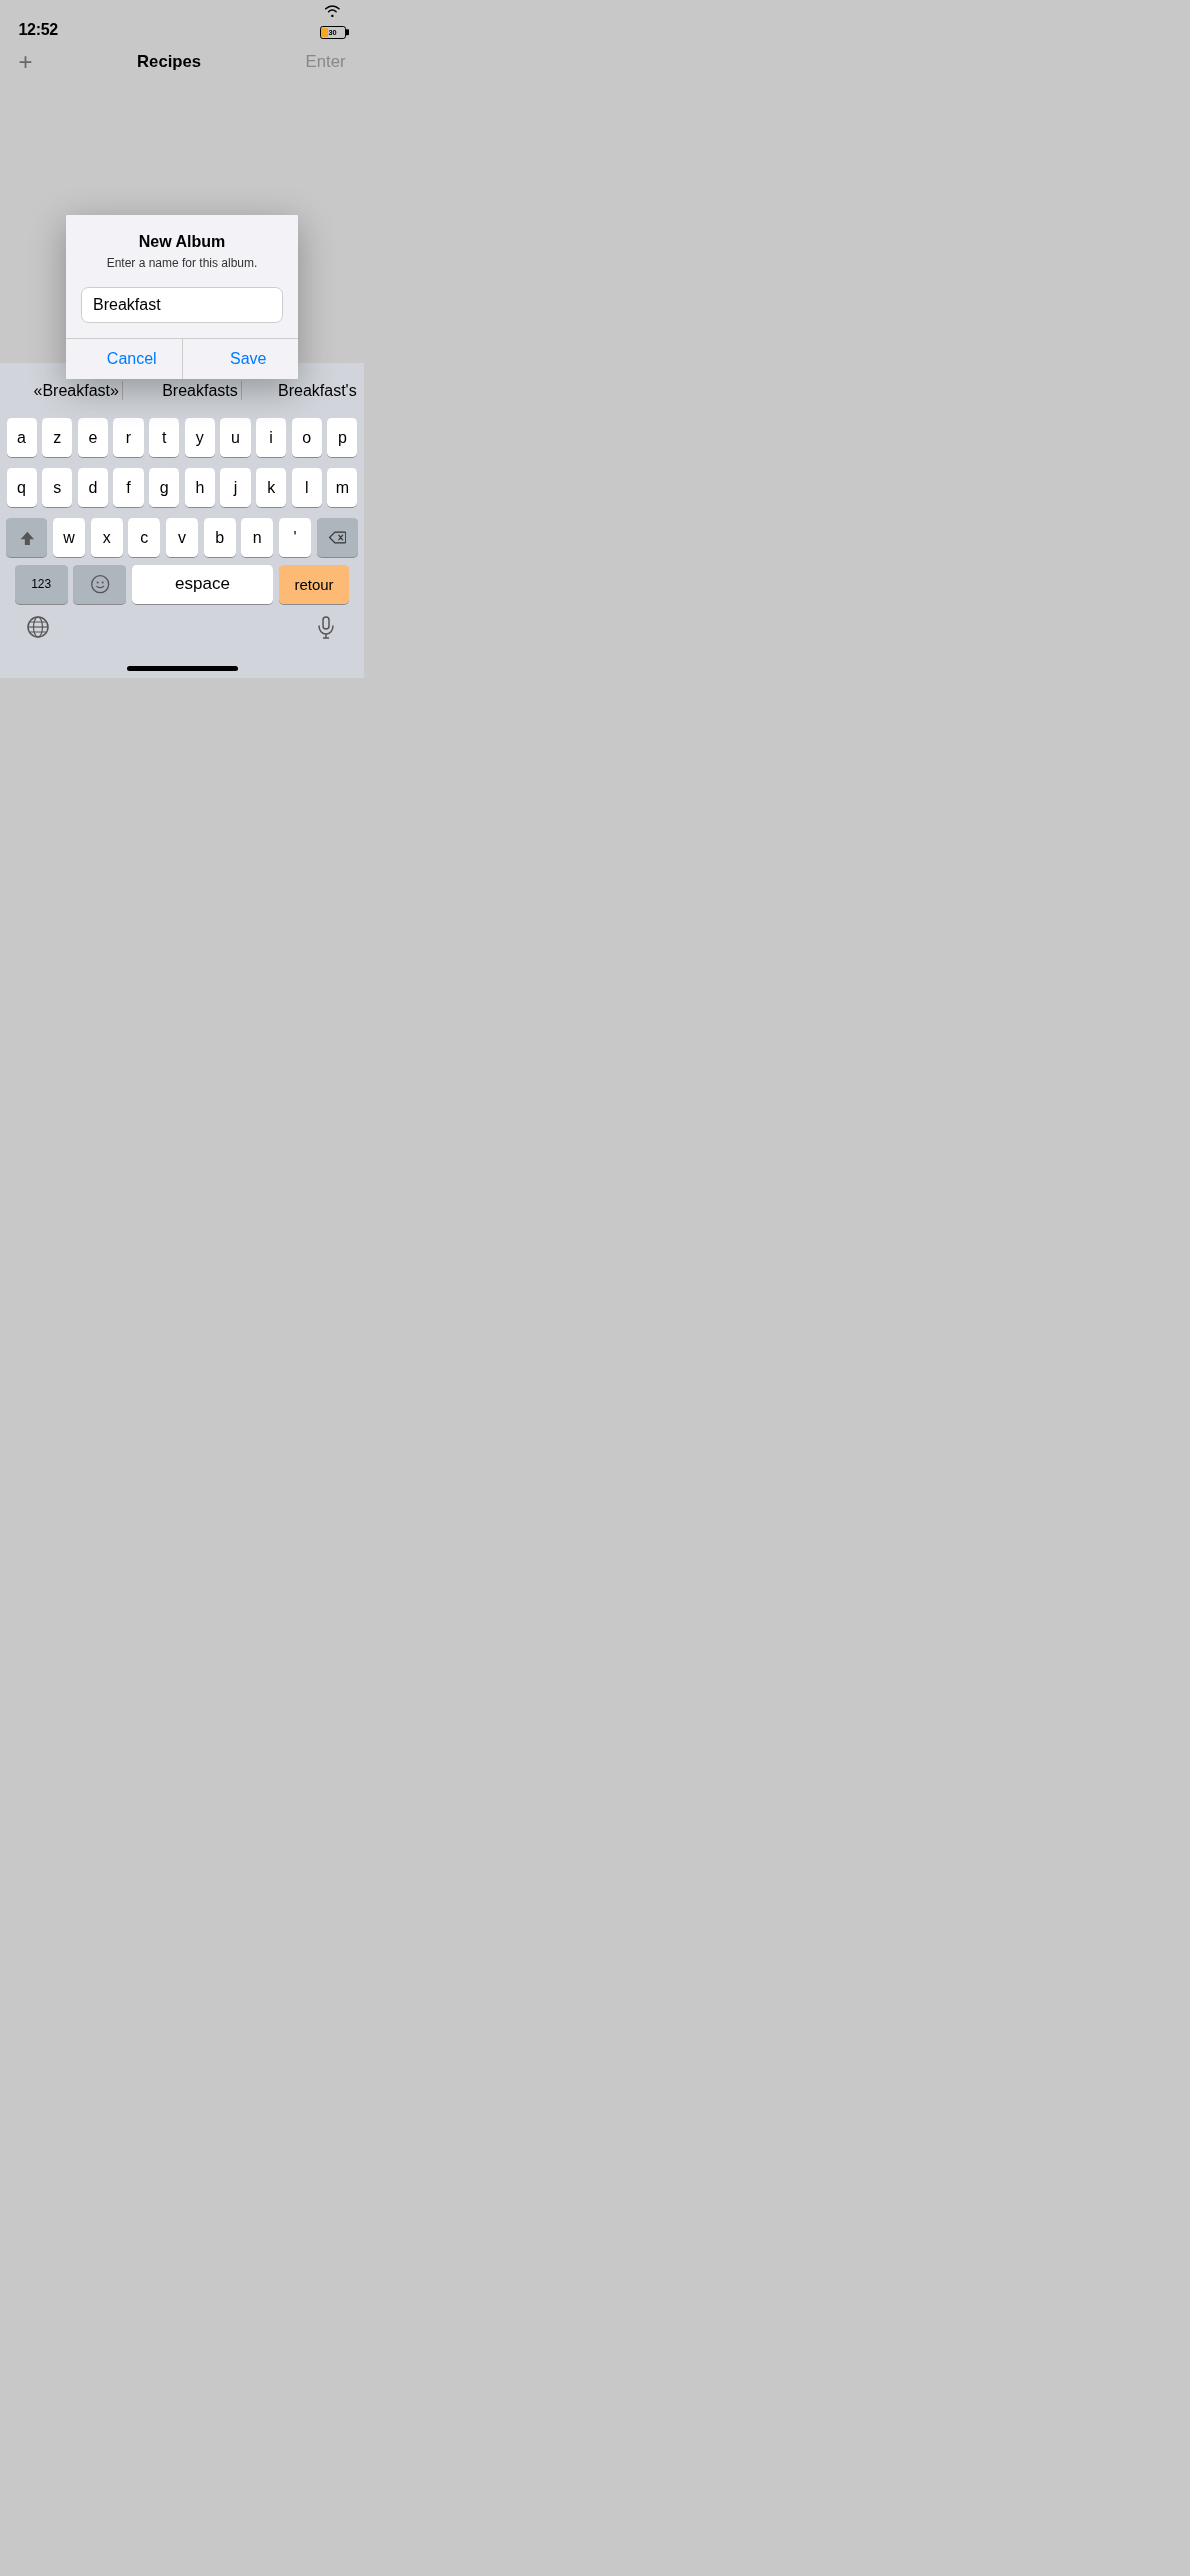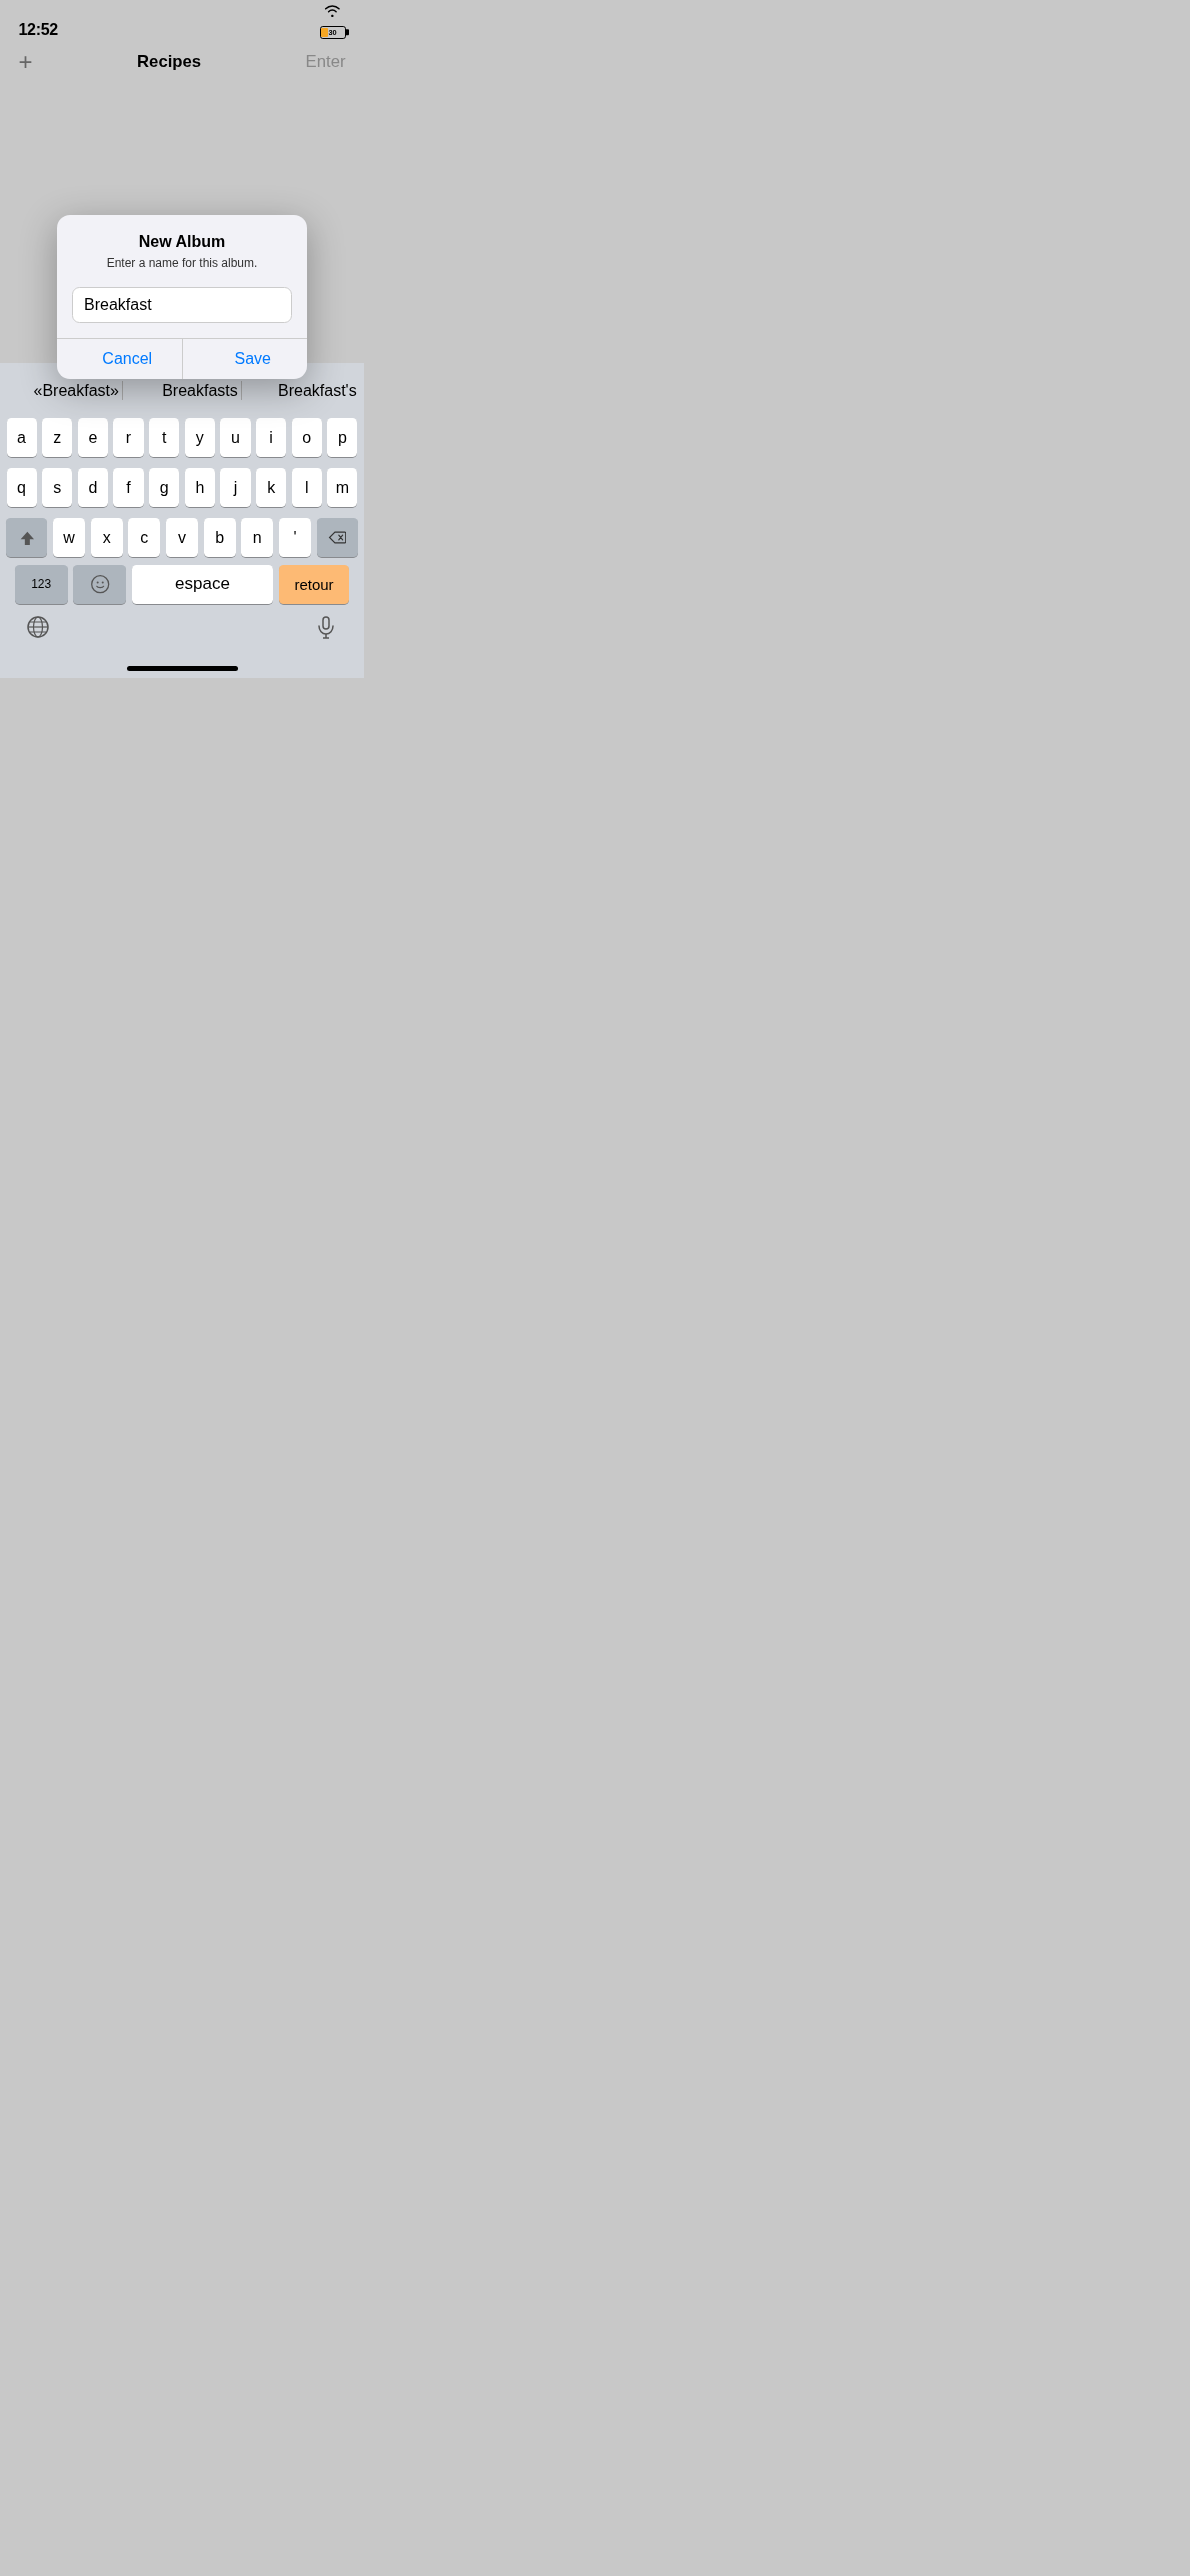--- a/index.html
+++ b/index.html
@@ -143,22 +143,22 @@
       bottom: 0;
       display: flex;
       align-items: flex-start;
       justify-content: center;
       padding-top: 130px;
       z-index: 10;
     }
 
     .dialog {
       background: #f2f2f7;
-      border-radius: 13px;
-      width: 250px;
+      border-radius: 1px;
+      width: 232px;
       overflow: hidden;
       box-shadow: 0 9.3px 37px rgba(0,0,0,0.3);
     }
 
     .dialog-content {
       padding: 18.5px 15px 15px 15px;
       text-align: center;
     }
 
     .dialog-title {

